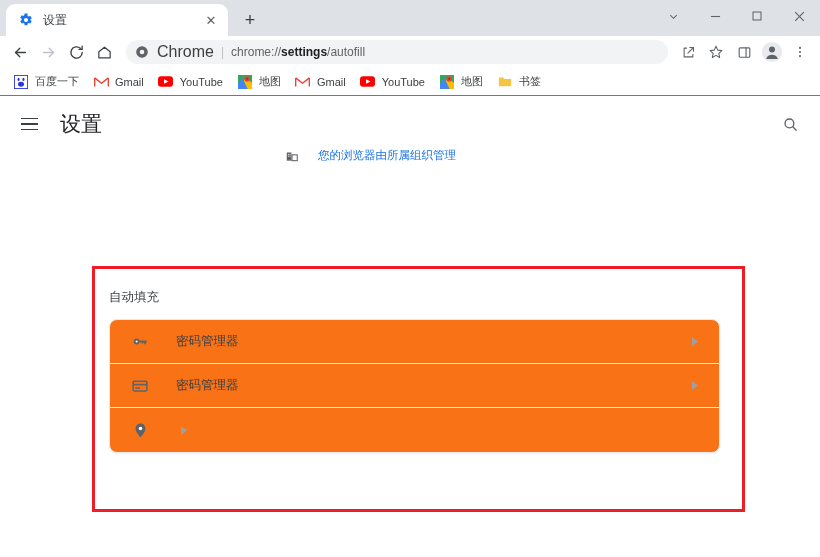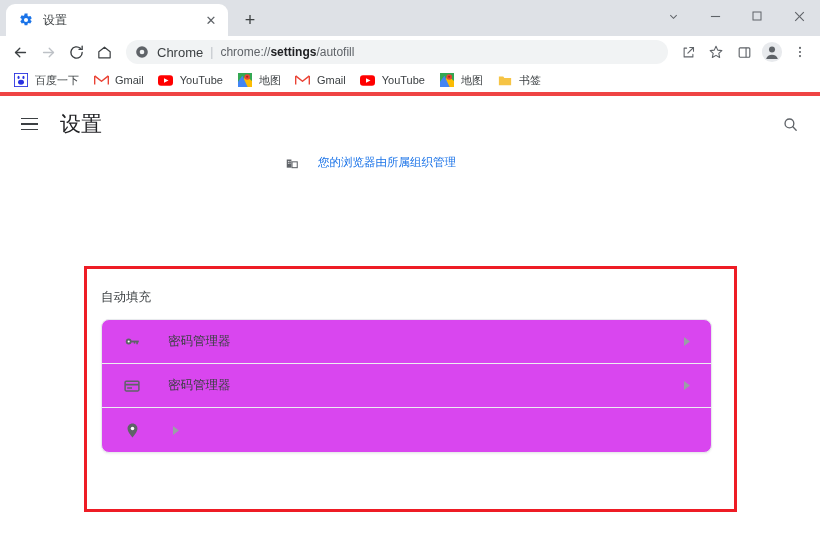--- a/index.html
+++ b/index.html
@@ -73,33 +73,33 @@
   }
   .omnibox {
     flex: 1 1 auto; height: 24px; margin: 0 6px 0 8px;
     background: #f1f3f4; border-radius: 13px;
     display: flex; align-items: center;
     padding: 0 10px 0 8px;
     overflow: hidden;
   }
   .ob-icon { width: 16px; height: 16px; flex: 0 0 16px; margin-right: 7px;
              display: flex; align-items: center; justify-content: center; }
-  .ob-chip { font-size: 13px; color: #3c4043; white-space: nowrap; }
+  .ob-chip { font-size: 16px; color: #3c4043; white-space: nowrap; }
   .ob-sep { color: #bdc1c6; margin: 0 7px; font-size: 12px; }
   .ob-url { font-size: 12px; color: #5f6368; white-space: nowrap; }
   .ob-url b { color: #202124; font-weight: 700; }
   .tb-right { display: flex; align-items: center; }
 
   
   .bookmarkbar {
     position: absolute; left: 0; top: 68px; width: 820px; height: 28px;
     background: #ffffff;
     display: flex; align-items: center;
     padding: 0 6px;
-    border-bottom: 4px solid #ef4444;
+    border-bottom: 1px solid #ef4444;
   }
   .bm {
     display: flex; align-items: center;
     height: 22px; padding: 0 7px; border-radius: 4px;
     font-size: 11px; color: #3c4043; white-space: nowrap;
   }
   .bm-ico { width: 16px; height: 16px; flex: 0 0 16px; margin-right: 6px;
             display: flex; align-items: center; justify-content: center; }
 
   
@@ -122,45 +122,45 @@
     font-size: 21px; color: #202124; margin-left: 18px; font-weight: 400;
   }
   .settings-search {
     position: absolute; right: 16px; top: 14px;
     width: 28px; height: 28px;
     display: flex; align-items: center; justify-content: center;
   }
 
   
   .managed-banner {
-    position: absolute; left: 0; top: 59px; width: 740px;
+    position: absolute; left: 0; top: 52px; width: 740px;
     display: flex; align-items: center; justify-content: center;
     gap: 19px;
     color: #1a73e8; font-size: 11.5px;
   }
   .managed-ico { width: 15px; height: 15px; display: flex; align-items: center; justify-content: center; }
 
   
   .highlight-rect {
-    position: absolute; left: 84px; top: 170px;
+    position: absolute; left: 92px; top: 170px;
     width: 653px; height: 246px;
     border: 3px solid #ee1c25;
     background: #ffffff;
     z-index: 5;
   }
 
   .section-label {
     position: absolute; left: 14px; top: 20px;
     font-size: 12.5px; color: #3c4043;
   }
 
   .card {
     position: absolute; left: 14px; top: 50px;
     width: 611px;
-    background: #d946ef;
+    background: #f97316;
     border: 1px solid #e8eaed;
     border-radius: 8px;
     box-shadow: 0 1px 2px rgba(60,64,67,0.08);
     overflow: hidden;
   }
   .row {
     height: 44px;
     display: flex; align-items: center;
     padding: 0 18px 0 20px;
     border-bottom: 1px solid #eceff1;

